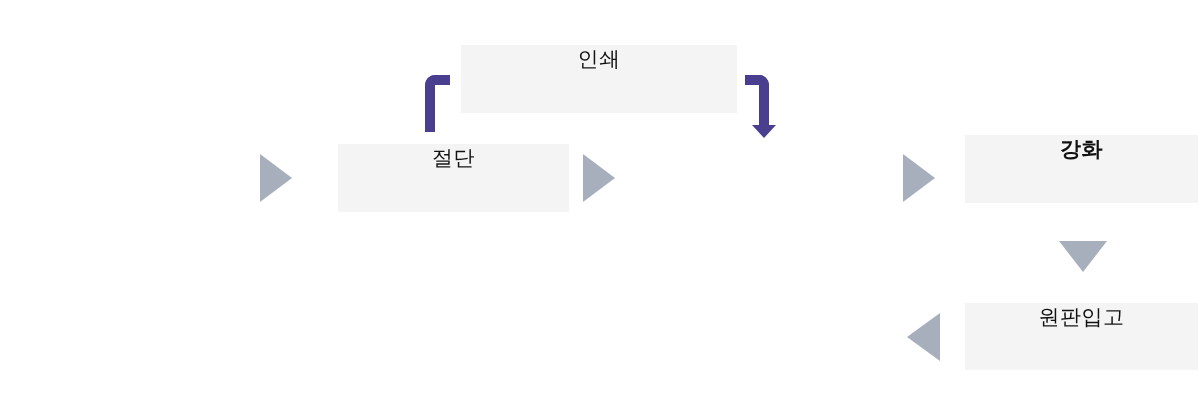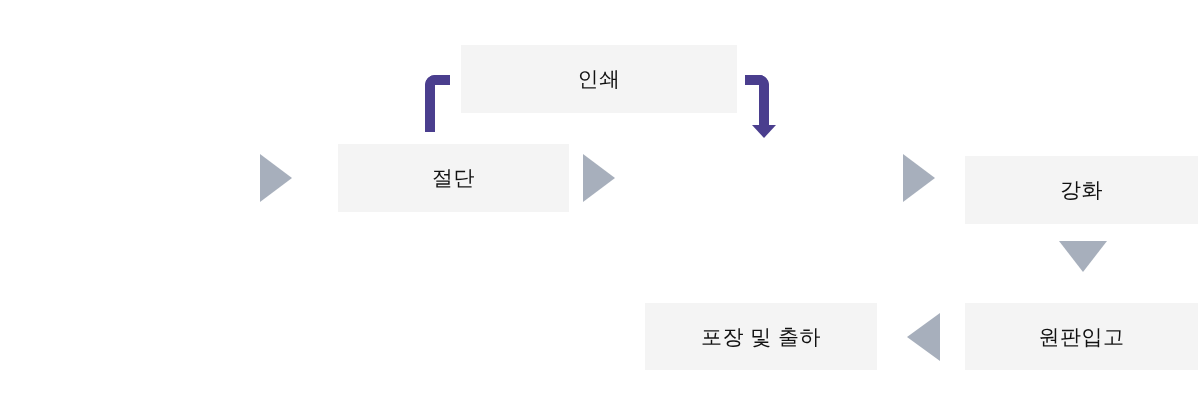--- a/index.html
+++ b/index.html
@@ -12,35 +12,35 @@
     position: relative;
     width: 1200px;
     height: 415px;
     background: #ffffff;
     overflow: hidden;
   }
   .step-box {
     position: absolute;
     background: #f4f4f4;
     display: flex;
-    align-items: center;
+    align-items: flex-start;
     justify-content: center;
     font-size: 21px;
     font-weight: 500;
     color: #111111;
     letter-spacing: 0.5px;
     white-space: nowrap;
   }
   
   .box-print { left: 461px; top: 45px;  width: 276px; height: 68px; }
   
   .box-m1  { left: 0px;    top: 144px; width: 223px; height: 68px; }
   .box-m2  { left: 338px;  top: 144px; width: 231px; height: 68px; }
   .box-m3  { left: 645px;  top: 144px; width: 232px; height: 68px; }
-  .box-m4  { left: 965px;  top: 156px; width: 233px; height: 68px; }
+  .box-m4  { left: 965px;  top: 135px; width: 233px; height: 68px; font-weight: bold; }
   
   .box-b1  { left: 645px;  top: 303px; width: 232px; height: 67px; }
   .box-b2  { left: 965px;  top: 303px; width: 233px; height: 67px; }
 
   
   .tri { position: absolute; width: 0; height: 0; }
   .tri-right {
     border-top: 24px solid transparent;
     border-bottom: 24px solid transparent;
     border-left: 32px solid #a7afbc;
@@ -112,23 +112,20 @@
 
 
   <div class="tri tri-right tri-r3"></div>
 
   <div class="step-box box-m4">
     <span>강화</span>
   </div>
 
   <div class="tri tri-down"></div>
 
-  <div class="step-box box-b1">
-    <span>포장 및 출하</span>
-  </div>
 
   <div class="tri tri-left"></div>
 
   <div class="step-box box-b2">
     <span>원판입고</span>
   </div>
 
 </div>
 
 </body></html>

